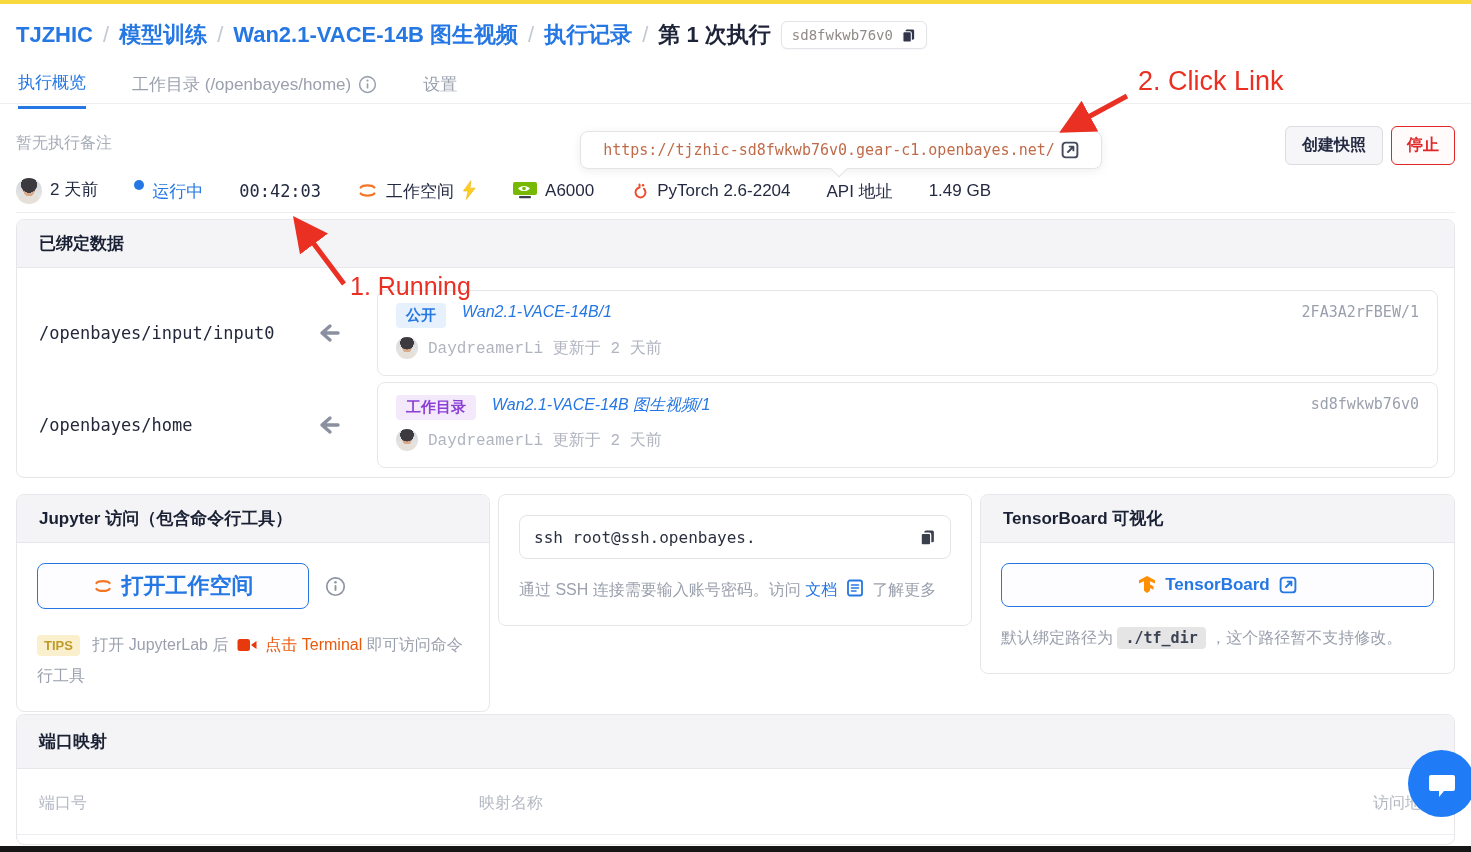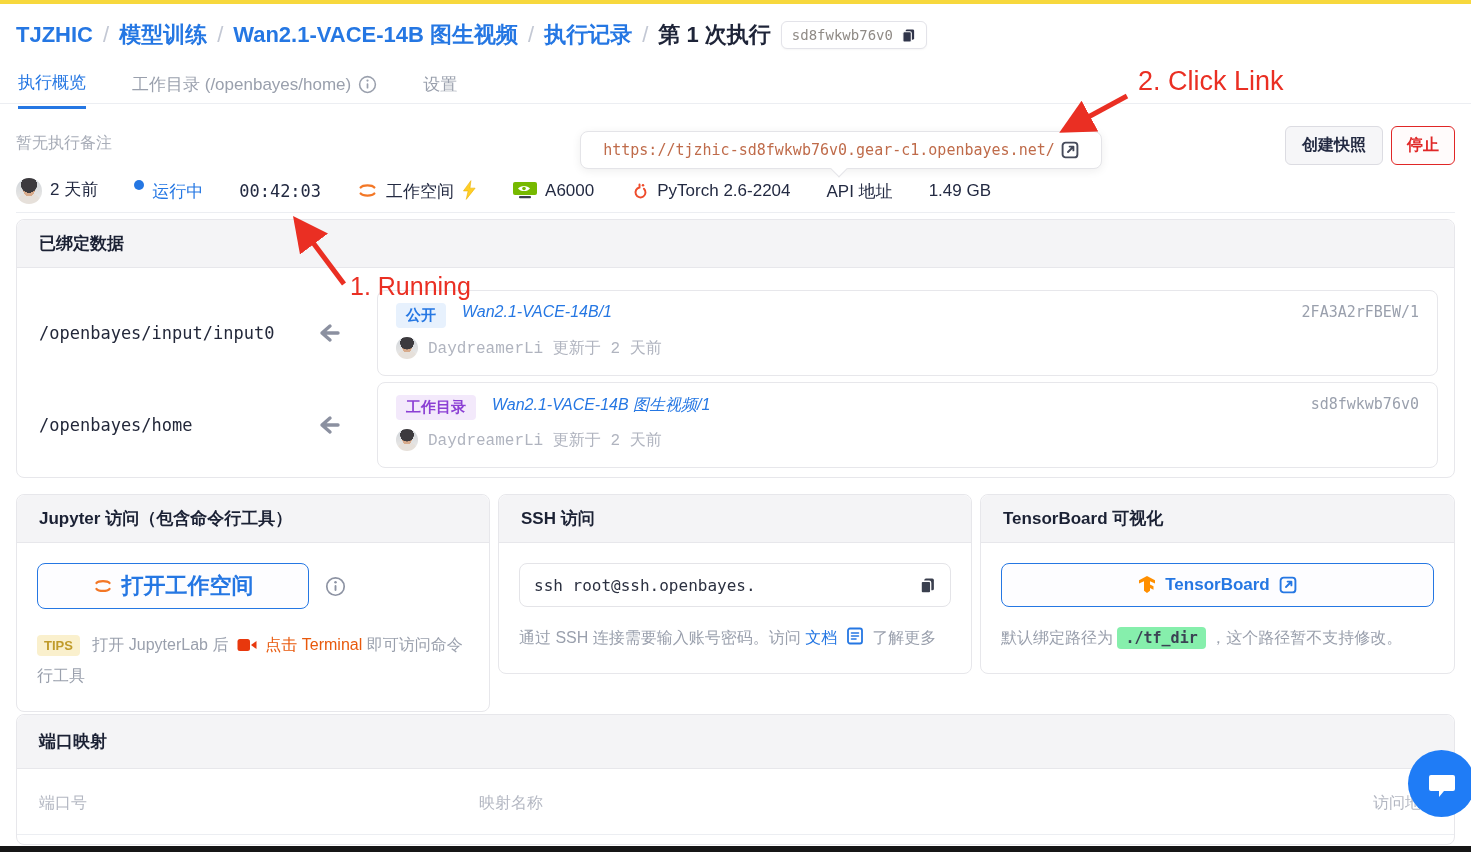--- a/index.html
+++ b/index.html
@@ -97,21 +97,21 @@
   .tips-tag { background:#faf0cd; color:#c09b2a; font-weight:bold; font-size:13px; padding:3px 7px; border-radius:4px; margin-right:8px; }
   .tips-hl { color:#e8590c; }
   .inline-icon { vertical-align:-2px; margin:0 4px; }
   .ssh-row { display:flex; align-items:center; gap:16px; }
   .ssh-box { flex:1; height:44px; border:1px solid #e4e4e8; border-radius:8px; padding:0 14px;
     display:flex; align-items:center; justify-content:space-between; font-size:16px; color:#2b3040; background:#fff; }
   .svc-desc { margin-top:16px; font-size:16px; color:#9aa0ad; line-height:1.85; }
   .doc-link { color:#2577e3; cursor:pointer; }
   .btn-tb { width:100%; height:44px; border:1.5px solid #2577e3; border-radius:8px; background:#fdfdff;
     color:#2577e3; font-size:17px; font-weight:bold; display:flex; align-items:center; justify-content:center; gap:9px; cursor:pointer; }
-  .code-chip { background:#86efac; border-radius:4px; padding:2px 8px; font-size:15px; font-weight:bold; color:#3b4254; }
+  .code-chip { background:#e5e5e5; border-radius:4px; padding:2px 8px; font-size:15px; font-weight:bold; color:#3b4254; }
 
   
   .panel-ports { left:16px; top:714px; width:1439px; height:131px; }
   .panel-ports .panel-header { padding:15px 22px; }
   .ports-body { position:relative; height:76px; }
   .ports-col { position:absolute; top:24px; color:#b3b7c2; font-size:16px; }
   .col-port { left:22px; } .col-name { left:462px; } .col-addr { left:1356px; }
   .ports-bottom-divider { position:absolute; left:0; bottom:10px; width:100%; border-top:1px solid #eceef2; }
 
   
@@ -296,21 +296,20 @@
             <rect x="0.5" y="1" width="12.5" height="12" rx="2.5" fill="#e8380d"></rect>
             <path d="M14 7l5.5-4v8z" fill="#e8380d"></path>
           </svg>
         <span class="tips-hl">点击 Terminal</span>
         <span>即可访问命令行工具</span>
       </div>
     </div>
   </div>
 
   <div class="svc-card card-ssh">
-    <div class="panel-header">SSH 访问</div>
     <div class="svc-body">
       <div class="ssh-row">
         <div class="ssh-box mono">
           <span>ssh root@ssh.openbayes.</span>
           <svg width="17" height="17" viewBox="0 0 16 16">
               <rect x="5" y="1.5" width="9" height="11" rx="1.5" fill="#3a3f4e"></rect>
               <rect x="2" y="4" width="9" height="11" rx="1.5" fill="#3a3f4e" stroke="#ffffff" stroke-width="1.2"></rect>
             </svg>
         </div>
       </div>

